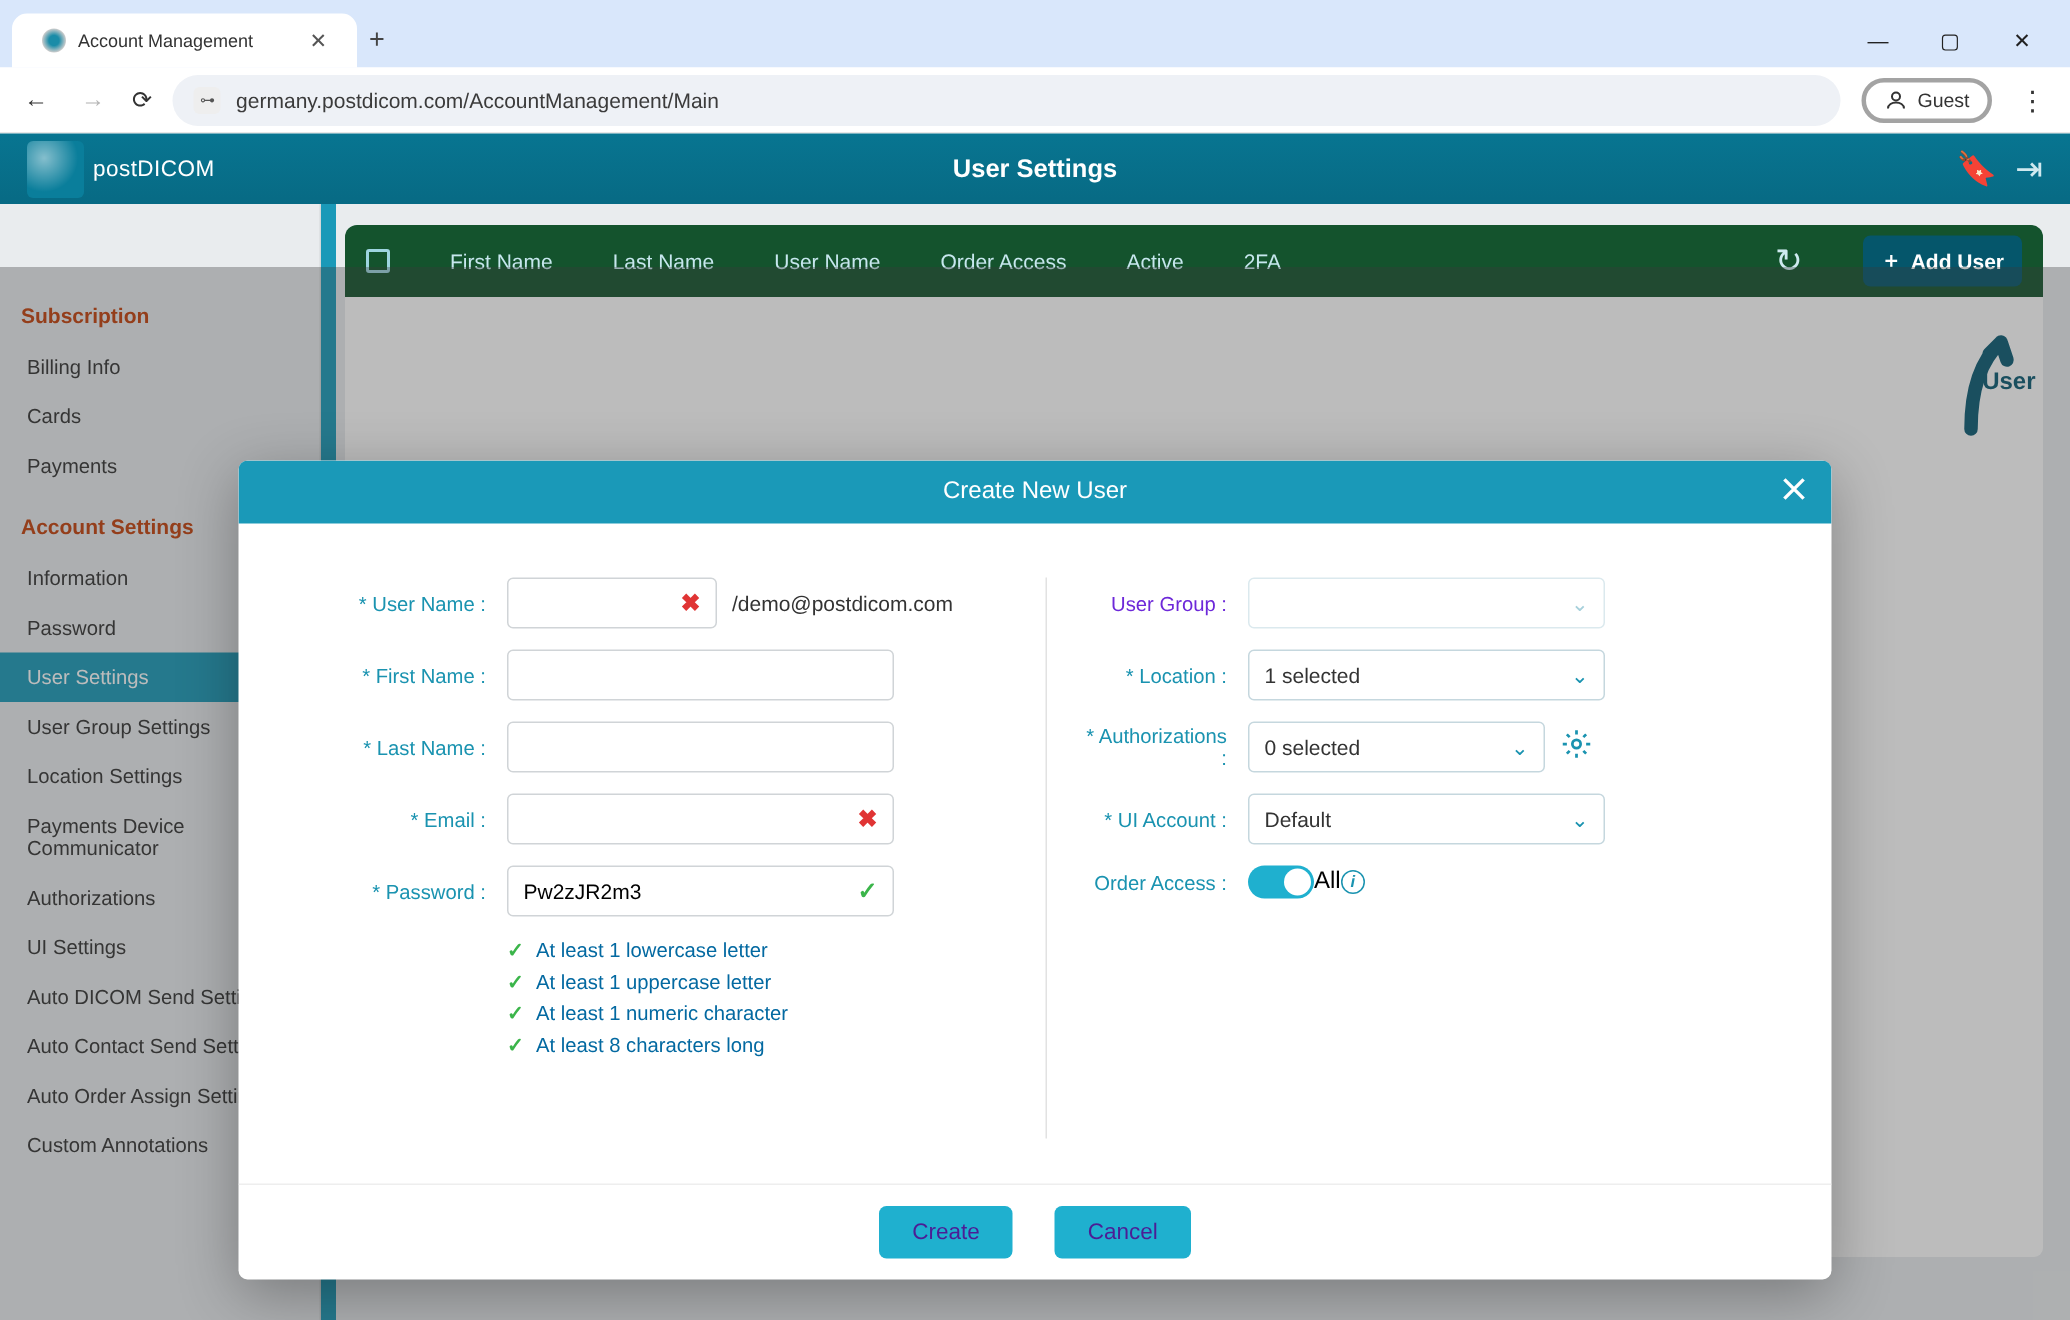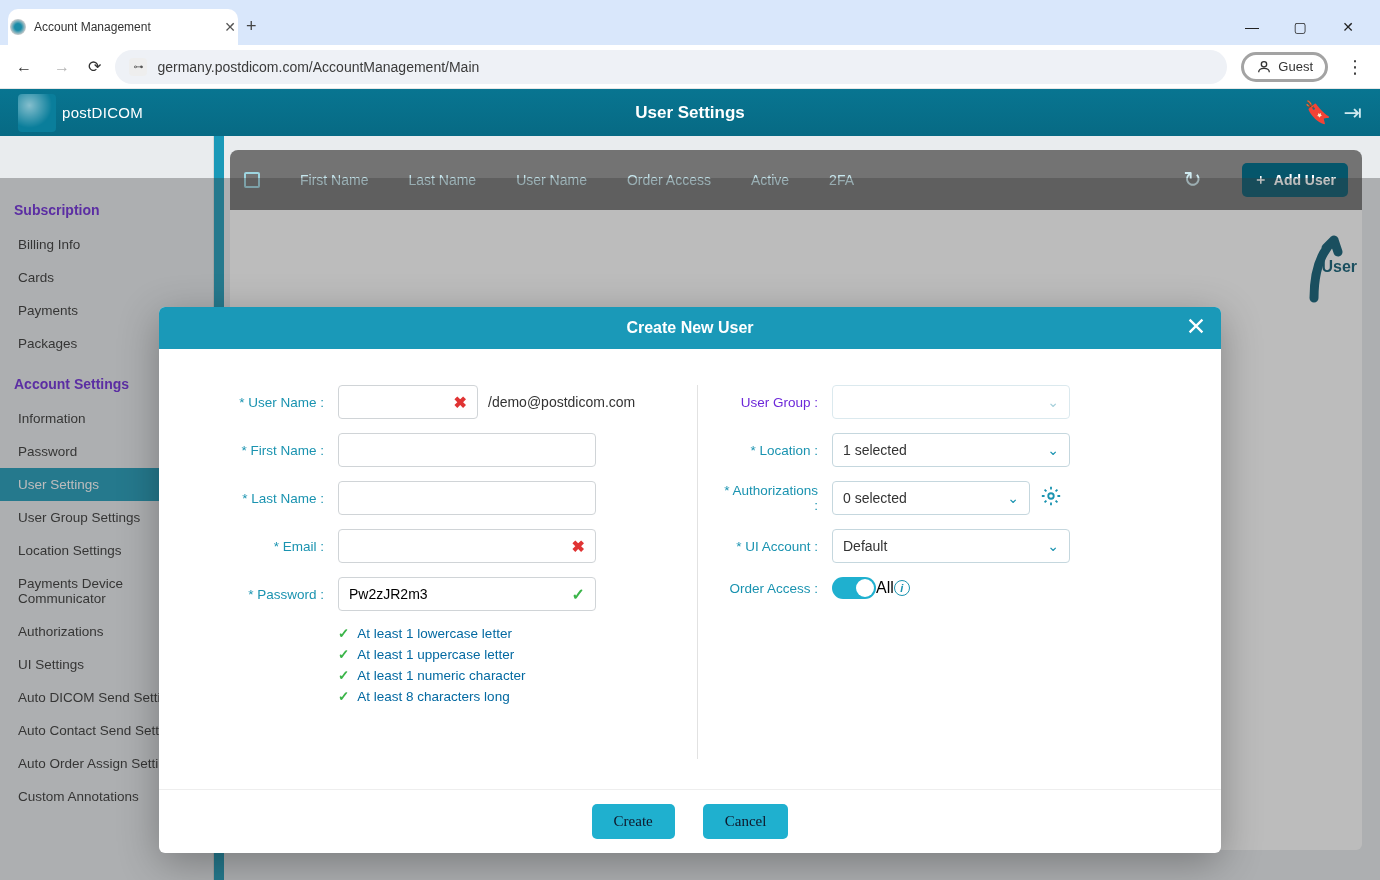--- a/index.html
+++ b/index.html
@@ -1,20 +1,20 @@
 <!DOCTYPE html>
 <html><head>
 <meta charset="utf-8">
 <style>
 * { box-sizing: border-box; margin: 0; padding: 0; font-family: -apple-system, BlinkMacSystemFont, "Segoe UI", Arial, sans-serif; }
 body { width: 1380px; height: 880px; background: #fff; overflow: hidden; position: relative; }
 
 
 .browser-chrome { background: #d9e7fb; height: 45px; display: flex; align-items: flex-end; padding: 0 8px; }
-.tab { background: #fff; height: 36px; border-radius: 10px 10px 0 0; display: flex; align-items: center; padding: 0 2px; gap: 8px; min-width: 230px; position: relative; }
+.tab { background: #fff; height: 36px; border-radius: 10px 10px 0 0; display: flex; align-items: center; padding: 0 20px; gap: 8px; min-width: 230px; position: relative; }
 .tab-favicon { width: 16px; height: 16px; border-radius: 50%; background: radial-gradient(circle, #1a8ca8 30%, #ccc 70%); display: inline-block;}
 .tab-title { font-size: 12px; color: #333; flex: 1; }
 .tab-close { font-size: 14px; color: #555; cursor: pointer; }
 .new-tab { margin-left: 8px; font-size: 18px; color: #444; padding-bottom: 8px; cursor: pointer; }
 .win-controls { margin-left: auto; display: flex; gap: 24px; padding: 0 12px 10px 0; font-size: 14px; color: #222;}
 .win-controls span { cursor: pointer; width: 24px; text-align: center;}
 
 .url-bar-row { height: 44px; background: #fff; display: flex; align-items: center; padding: 0 12px; gap: 14px; border-bottom: 1px solid #e7e7e7;}
 .nav-arrow { color: #333; font-size: 16px; width: 24px; text-align: center; cursor: pointer;}
 .nav-arrow.disabled { color: #b5b5b5; }
@@ -32,45 +32,45 @@
 .logo-holder { display: flex; align-items: center; gap: 6px; }
 .logo-dot { width: 38px; height: 38px; background: radial-gradient(circle at 30% 30%, rgba(255,255,255,0.5), transparent 60%), #0a7e9b; border-radius: 4px; }
 .logo-text { font-size: 15px; font-weight: 500; letter-spacing: 0.3px;}
 .header-title { position:absolute; left:50%; transform:translateX(-50%); font-size: 17px; font-weight: 700; }
 .header-icons { margin-left: auto; display: flex; gap: 12px; }
 .header-icons span { font-size: 22px; cursor: pointer; color: #cfe9ef;}
 
 
 .main { display: flex; height: calc(880px - 45px - 44px - 47px); }
 .sidebar { width: 214px; background: #e9ecee; border-right: 1px solid #d5d8da; overflow: hidden;}
-.sidebar .section-head { font-weight: 700; font-size: 14px; padding: 16px 14px 10px; color: #6d28d9;}
+.sidebar .section-head { font-weight: 700; font-size: 14px; padding: 16px 14px 10px; color: #c2410c;}
 .sidebar .section-head.first { padding-top: 66px; }
 .sidebar .item { font-size: 13.5px; color: #333; padding: 9px 18px; cursor: pointer; }
 .sidebar .item.active { background: #1a99b8; color: #fff; }
 
 .content-area { flex: 1; background: #e9ecee; position: relative; padding: 14px 18px 14px 8px;}
 .divider-strip { position: absolute; left: 0; top: 0; bottom: 0; width: 10px; background: #1a99b8; border-radius: 0;}
 
-.table-panel { background: #737373; border-radius: 8px 8px 0 0; height: 60px; display: flex; align-items: center; padding: 0 14px; color: #c7e7ee; gap: 40px; margin-left: 8px; font-size: 14px;}
+.table-panel { background: #14532d; border-radius: 8px 8px 0 0; height: 48px; display: flex; align-items: center; padding: 0 14px; color: #c7e7ee; gap: 40px; margin-left: 8px; font-size: 14px;}
 .table-panel .chk { width: 16px; height: 16px; border: 2px solid #9ed5e0; border-radius: 2px;}
 .table-panel .col { flex: 0 0 auto;}
 .table-panel .spacer { flex: 1; }
 .table-panel .refresh-icon { font-size: 22px; color: #cfeaf0; cursor: pointer;}
 .add-user-btn { background: #05566b; color: #fff; padding: 8px 12px; border-radius: 5px; font-size: 14px; font-weight: 600; display: flex; align-items: center; gap: 6px; cursor: pointer;}
 .table-body { background: #fff; height: 640px; margin-left: 8px; border-radius: 0 0 6px 6px; position: relative;}
 .hint-arrow { position: absolute; top: 18px; right: 10px; color: #0a5a72; }
 .hint-arrow svg { width: 48px; height: 78px;}
 .hint-text { position: absolute; top: 48px; right: 5px; font-weight: 700; font-size: 16px; color: #0a5a72; text-align: right; width: 45px;}
 
 
 .overlay { position: absolute; inset: 89px 0 0 0; background: rgba(60,60,60,0.34); }
 
 
 .modal { position: absolute; top: 218px; left: 159px; width: 1062px; background: #fff; border-radius: 6px; box-shadow: 0 10px 40px rgba(0,0,0,0.3); overflow: hidden;}
-.modal-header { background: #1a99b8; color: #fff; height: 42px; display: flex; align-items: center; justify-content: center; position: relative; font-size: 16px; font-weight: 700;}
+.modal-header { background: #1a99b8; color: #fff; height: 42px; display: flex; align-items: center; justify-content: center; position: relative; font-size: 16px; font-weight: 400;}
 .modal-close { position: absolute; right: 14px; top: 8px; cursor: pointer; }
 .modal-close svg { width: 22px; height: 22px; stroke: #fff; stroke-width: 2.5; }
 .modal-body { display: flex; padding: 36px 30px 30px 30px; min-height: 440px; margin-left: 15px;}
 .modal-col { flex: 1; padding: 0 20px;}
 .modal-col.left { border-right: 1px solid #e2e2e2; }
 .form-row { display: flex; align-items: center; margin-bottom: 14px; }
 .form-label { width: 100px; text-align: right; font-size: 13.5px; color: #1a93b0; margin-right: 14px;}
 .form-label.muted { color: #6d28d9; }
 .form-input { flex: 1; max-width: 258px; height: 34px; border: 1px solid #d0d4d7; border-radius: 4px; padding: 0 10px; font-size: 14px; position: relative; display: flex; align-items: center;}
 .form-input.error input { color: #333; }
@@ -86,21 +86,21 @@
 .select-box.muted { border-color: #dbe9ee;}
 .select-box .caret { margin-left: auto; color: #1a93b0;}
 .select-box.muted .caret { color: #a6d0db; }
 .gear-small { margin-left: 10px; color: #1a93b0; cursor: pointer; }
 .toggle-wrap { display: flex; align-items: center; }
 .toggle { width: 44px; height: 22px; background: #1fb0cf; border-radius: 20px; position: relative; cursor: pointer;}
 .toggle::after { content: ""; position: absolute; right: 2px; top: 2px; width: 18px; height: 18px; background: #fff; border-radius: 50%; }
 .info-icon { width: 16px; height: 16px; border: 1.5px solid #1a93b0; border-radius: 50%; display: inline-flex; align-items: center; justify-content: center; font-size: 11px; color: #1a93b0; font-weight: bold; font-style: italic;}
 
 .modal-footer { height: 64px; display: flex; align-items: center; justify-content: center; gap: 28px; border-top: 1px solid #eee;}
-.btn { padding: 9px 22px; border: none; border-radius: 5px; font-size: 15px; cursor: pointer; color: #0f172a; font-family: Liberation Serif, serif;}
+.btn { padding: 9px 22px; border: none; border-radius: 5px; font-size: 15px; cursor: pointer; color: #4c1d95;}
 .btn.create { background: #1fb0cf; }
 .btn.cancel { background: #1fb0cf; }
 </style>
 </head>
 <body>
 
 <div class="browser-chrome">
   <div class="tab">
     <span class="tab-favicon"></span>
     <span class="tab-title">Account Management</span>
@@ -144,21 +144,20 @@
       <span>⇥</span>
     </div>
   </div>
 
   <div class="main">
     <div class="sidebar">
       <div class="section-head first">Subscription</div>
       <div class="item">Billing Info</div>
       <div class="item">Cards</div>
       <div class="item">Payments</div>
-      <div class="item">Packages</div>
       <div class="section-head">Account Settings</div>
       <div class="item">Information</div>
       <div class="item">Password</div>
       <div class="item active">User Settings</div>
       <div class="item">User Group Settings</div>
       <div class="item">Location Settings</div>
       <div class="item">Payments Device Communicator</div>
       <div class="item">Authorizations</div>
       <div class="item">UI Settings</div>
       <div class="item">Auto DICOM Send Settings</div>

